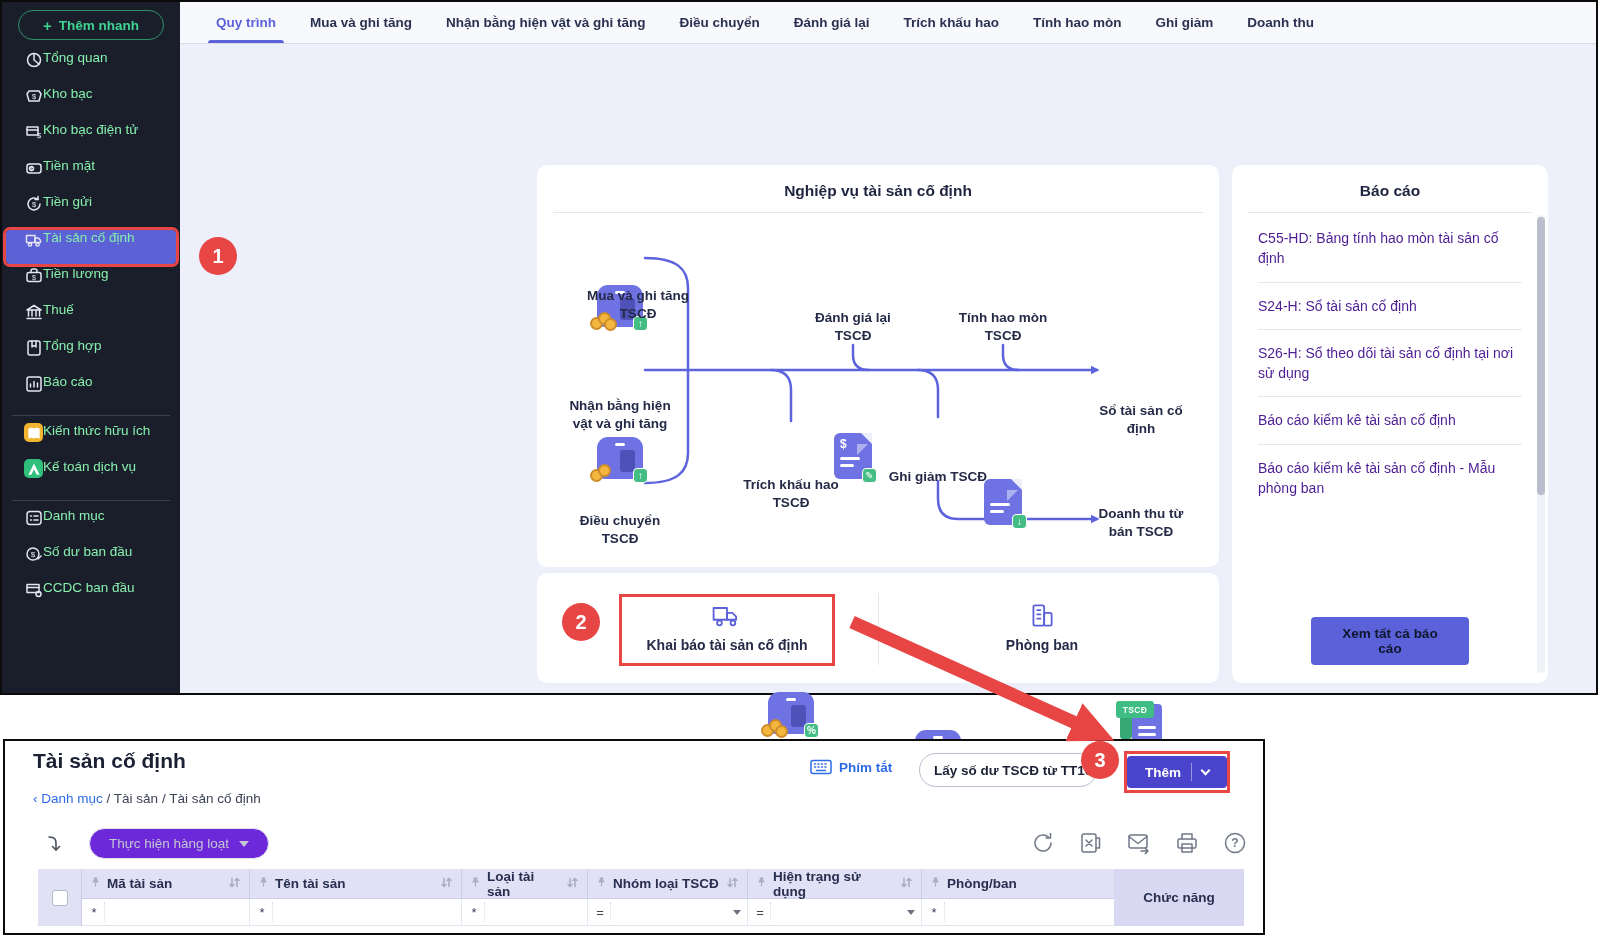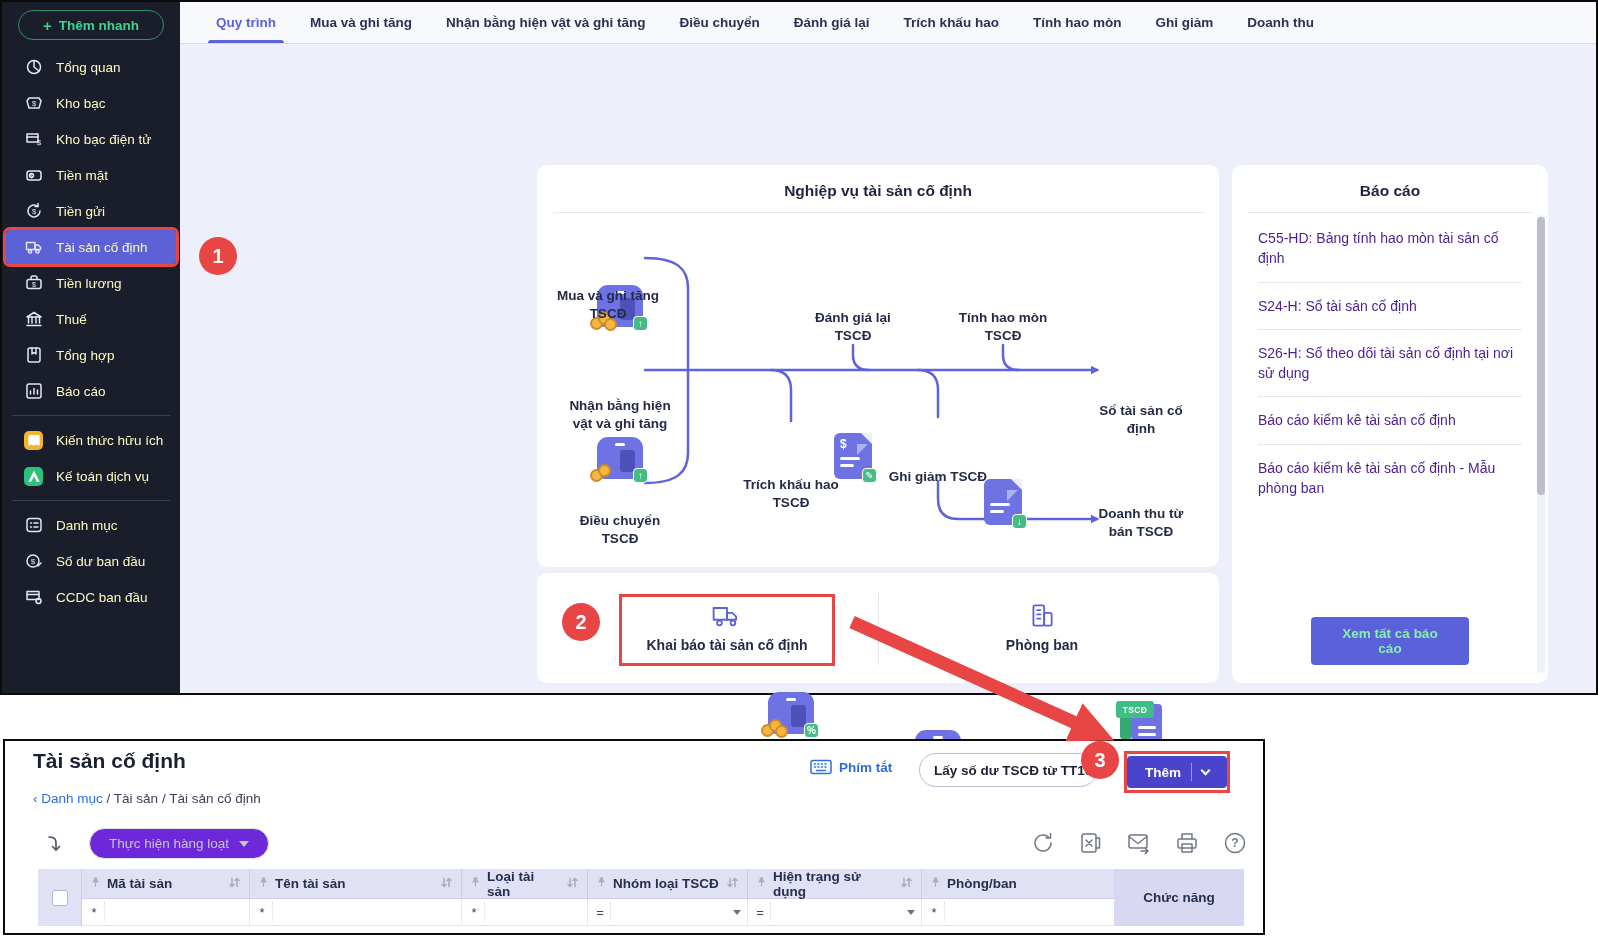--- a/index.html
+++ b/index.html
@@ -11,21 +11,21 @@
     border:2px solid #0b0b0b; background:#edf0fa; }
 
   
   .sidebar { position:absolute; left:0; top:0; width:178px; height:100%;
     background:#1a1e2b; padding-top:8px; }
   .quick-add { margin:0 16px 10px 16px; height:30px; border:1.5px solid #2f8f68;
     border-radius:15px; color:#3fd392; font-size:13.5px; font-weight:bold;
     display:flex; align-items:center; justify-content:center; gap:7px; cursor:pointer; background:transparent; width:146px;}
   .quick-add .plus { font-size:15px; font-weight:bold; }
   .side-item { height:34px; margin:2px 4px; padding:0 0 0 18px; display:flex;
-    align-items:center; gap:13px; color:#fef9c3; font-size:13.5px; border-radius:4px; cursor:pointer; }
+    align-items:flex-start; color:#86efac; font-size:13.5px; border-radius:4px; cursor:pointer; }
   .side-item.active { background:#5c61d6; outline:3px solid #e84545; }
   .side-item .sic { width:19px; height:19px; display:flex; align-items:center;
     justify-content:center; flex:none; }
   .sic svg { width:18px; height:18px; stroke:#e3e6f2; fill:none; stroke-width:1.5;
     stroke-linecap:round; stroke-linejoin:round; }
   .sic.bg-yellow { background:#f2b52f; border-radius:5px; }
   .sic.bg-green  { background:#2fc07c; border-radius:5px; }
   .sic.bg-yellow svg, .sic.bg-green svg { stroke:none; }
   .side-div { border:none; border-top:1px solid #3a4052; margin:7px 10px; }
 
@@ -97,21 +97,21 @@
   .qlink .qlabel { font-size:14px; font-weight:600; color:#252b47; white-space:nowrap; }
   .redbox { position:absolute; border:3px solid #e84545; }
 
   
   .reports-card { left:1230px; top:163px; width:316px; height:518px; }
   .report-list { padding:2px 26px 0 26px; }
   .report-item { font-size:14px; color:#4c1d95; line-height:1.45; padding:13px 0;
     border-bottom:1px solid #e6e8f0; cursor:pointer; }
   .report-item:last-of-type { border-bottom:none; }
   .view-all { position:absolute; left:50%; transform:translateX(-50%); bottom:18px;
-    background:#5b61d8; color:#86efac; font-size:13.5px; font-weight:600; border:none;
+    background:#5b61d8; color:#0f172a; font-size:13.5px; font-weight:600; border:none;
     border-radius:4px; padding:9px 18px; cursor:pointer; }
   .rscroll { position:absolute; right:3px; top:50px; width:8px; bottom:10px;
     background:#f0f1f6; border-radius:4px; }
   .rthumb { position:absolute; top:2px; left:0; width:8px; height:278px;
     background:#b9bdcc; border-radius:4px; }
 
   
   .num-circle { position:absolute; width:38px; height:38px; border-radius:50%;
     background:#e84545; color:#fff; font-size:20px; font-weight:bold;
     display:flex; align-items:center; justify-content:center; z-index:60; }
@@ -369,21 +369,21 @@
 
     <div class="node-icon bag" style="left:60px;top:72px;">
       <span class="door"></span>
         <span class="coins">
           <i></i>
           <i></i>
           <i></i>
         </span>
       <span class="nbadge">↑</span>
     </div>
-    <div class="node-label" style="left:71px;top:122px;width:130px;">Mua và ghi tăng TSCĐ</div>
+    <div class="node-label" style="left:101px;top:122px;width:130px;">Mua và ghi tăng TSCĐ</div>
 
     <div class="node-icon bag" style="left:60px;top:182px;">
       <span class="door"></span>
         <span class="coins">
           <i></i>
           <i></i>
         </span>
       <span class="nbadge">↑</span>
     </div>
     <div class="node-label" style="left:83px;top:232px;width:118px;">Nhận bằng hiện vật và ghi tăng</div>

